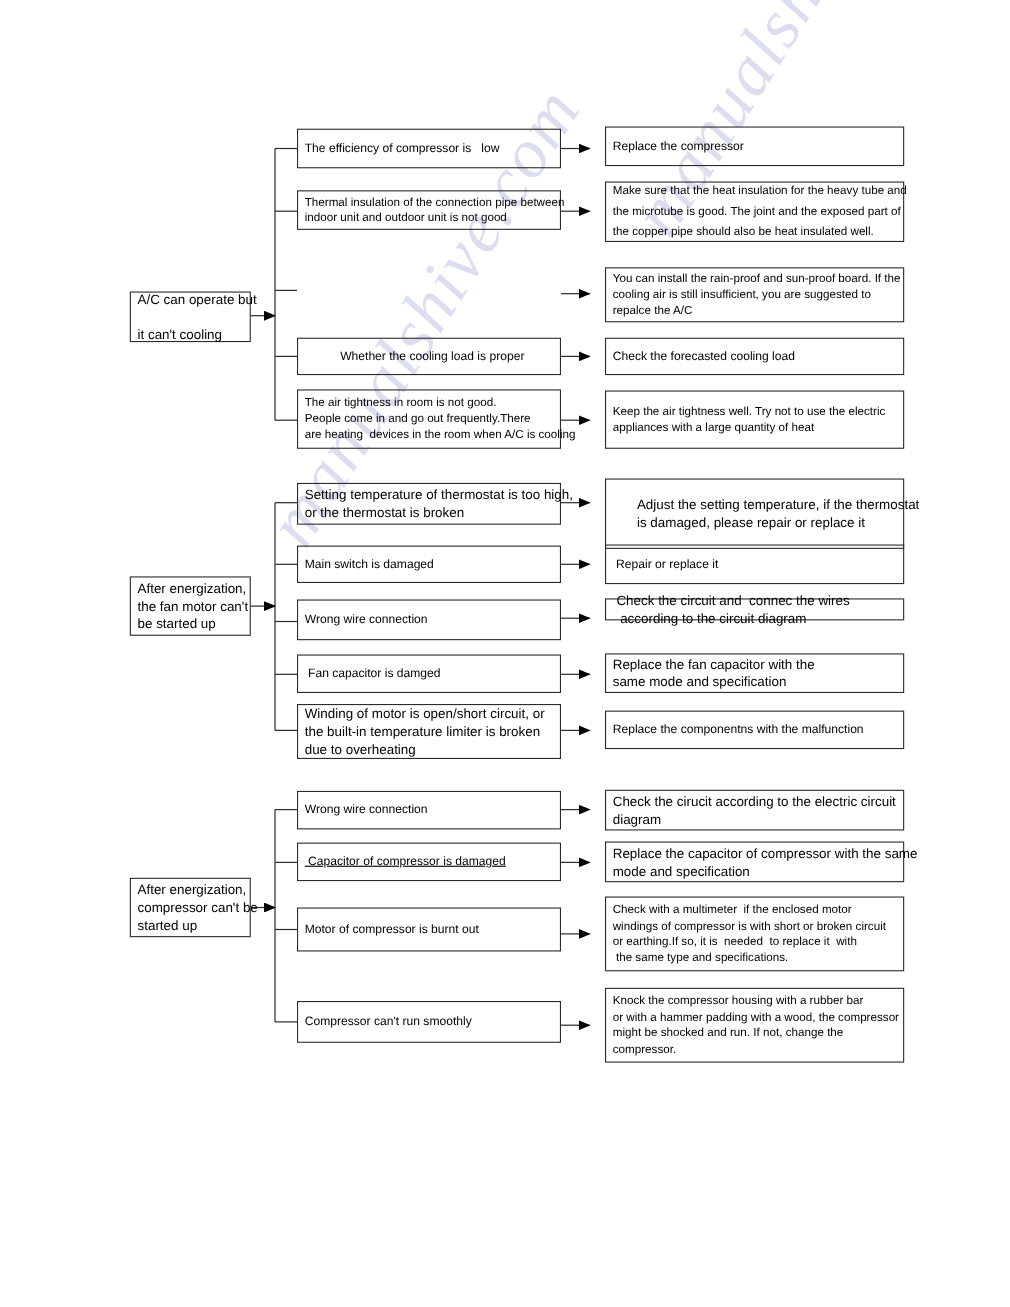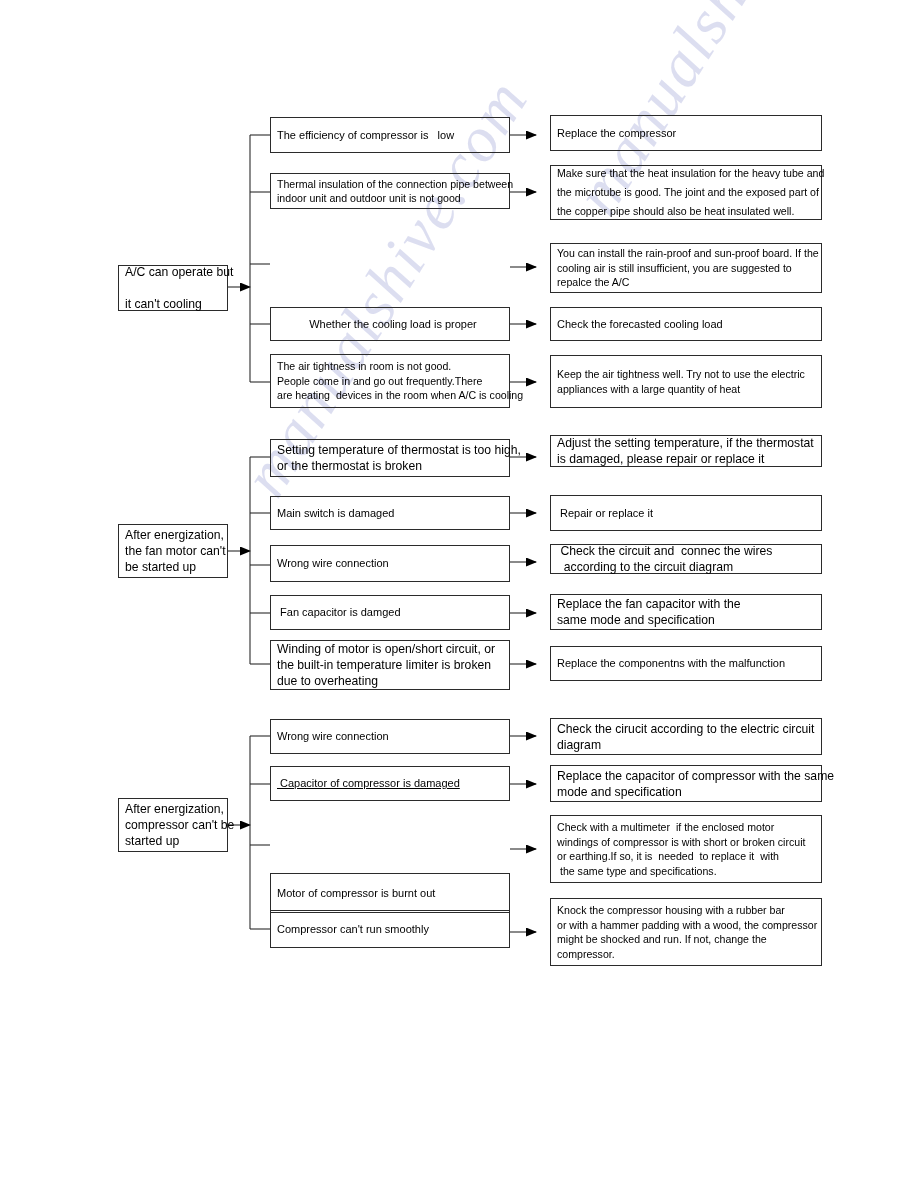--- a/index.html
+++ b/index.html
@@ -196,28 +196,28 @@
   </div>
   <div class="box big" style="left:270px; top:595px; width:240px; height:35px;">
     <span class="ln"> Fan capacitor is damged</span>
   </div>
   <div class="box mid" style="left:270px; top:640px; width:240px; height:50px;">
     <span class="ln">Winding of motor is open/short circuit, or</span>
     <span class="ln">the built-in temperature limiter is broken</span>
     <span class="ln">due to overheating</span>
   </div>
 
-  <div class="box mid" style="left:550px; top:435px; width:272px; height:32px;">
+  <div class="box mid" style="left:550px; top:435px; width:272px; height:64px;padding-left:22px;">
     <span class="ln">Adjust the setting temperature, if the thermostat</span>
     <span class="ln">is damaged, please repair or replace it</span>
   </div>
   <div class="box big" style="left:550px; top:495px; width:272px; height:36px;">
     <span class="ln"> Repair or replace it</span>
   </div>
-  <div class="box mid" style="left:550px; top:544px; width:272px; height:30px;">
+  <div class="box mid" style="left:550px; top:544px; width:272px; height:20px;">
     <span class="ln"> Check the circuit and  connec the wires</span>
     <span class="ln">  according to the circuit diagram</span>
   </div>
   <div class="box mid" style="left:550px; top:594px; width:272px; height:36px;">
     <span class="ln">Replace the fan capacitor with the</span>
     <span class="ln">same mode and specification</span>
   </div>
   <div class="box big" style="left:550px; top:646px; width:272px; height:35px;">
     <span class="ln">Replace the componentns with the malfunction</span>
   </div>
@@ -227,21 +227,21 @@
     <span class="ln">compressor can't be</span>
     <span class="ln">started up</span>
   </div>
 
   <div class="box big" style="left:270px; top:719px; width:240px; height:35px;">
     <span class="ln">Wrong wire connection</span>
   </div>
   <div class="box big" style="left:270px; top:766px; width:240px; height:35px;text-decoration:underline;">
     <span class="ln"> Capacitor of compressor is damaged</span>
   </div>
-  <div class="box big" style="left:270px; top:825px; width:240px; height:40px;margin-top:48px;">
+  <div class="box big" style="left:270px; top:825px; width:240px; height:40px;">
     <span class="ln">Motor of compressor is burnt out</span>
   </div>
   <div class="box big" style="left:270px; top:910px; width:240px; height:38px;">
     <span class="ln">Compressor can't run smoothly</span>
   </div>
 
   <div class="box mid" style="left:550px; top:718px; width:272px; height:37px;">
     <span class="ln">Check the cirucit according to the electric circuit</span>
     <span class="ln">diagram</span>
   </div>

